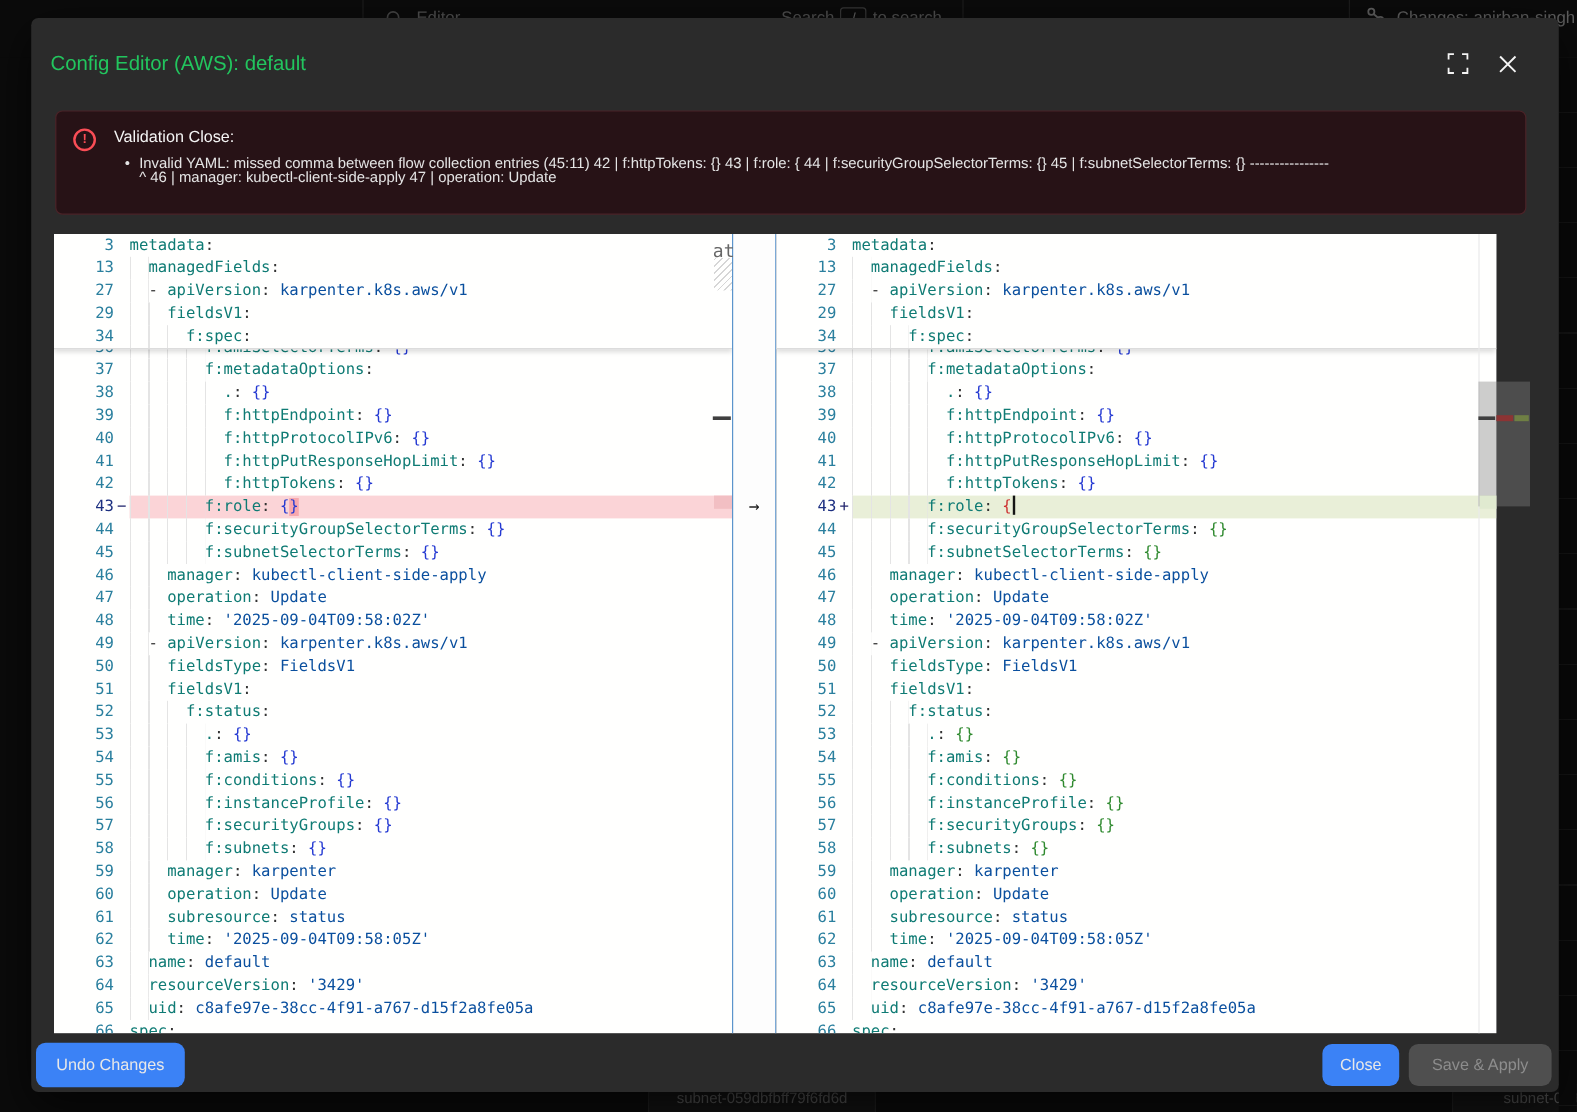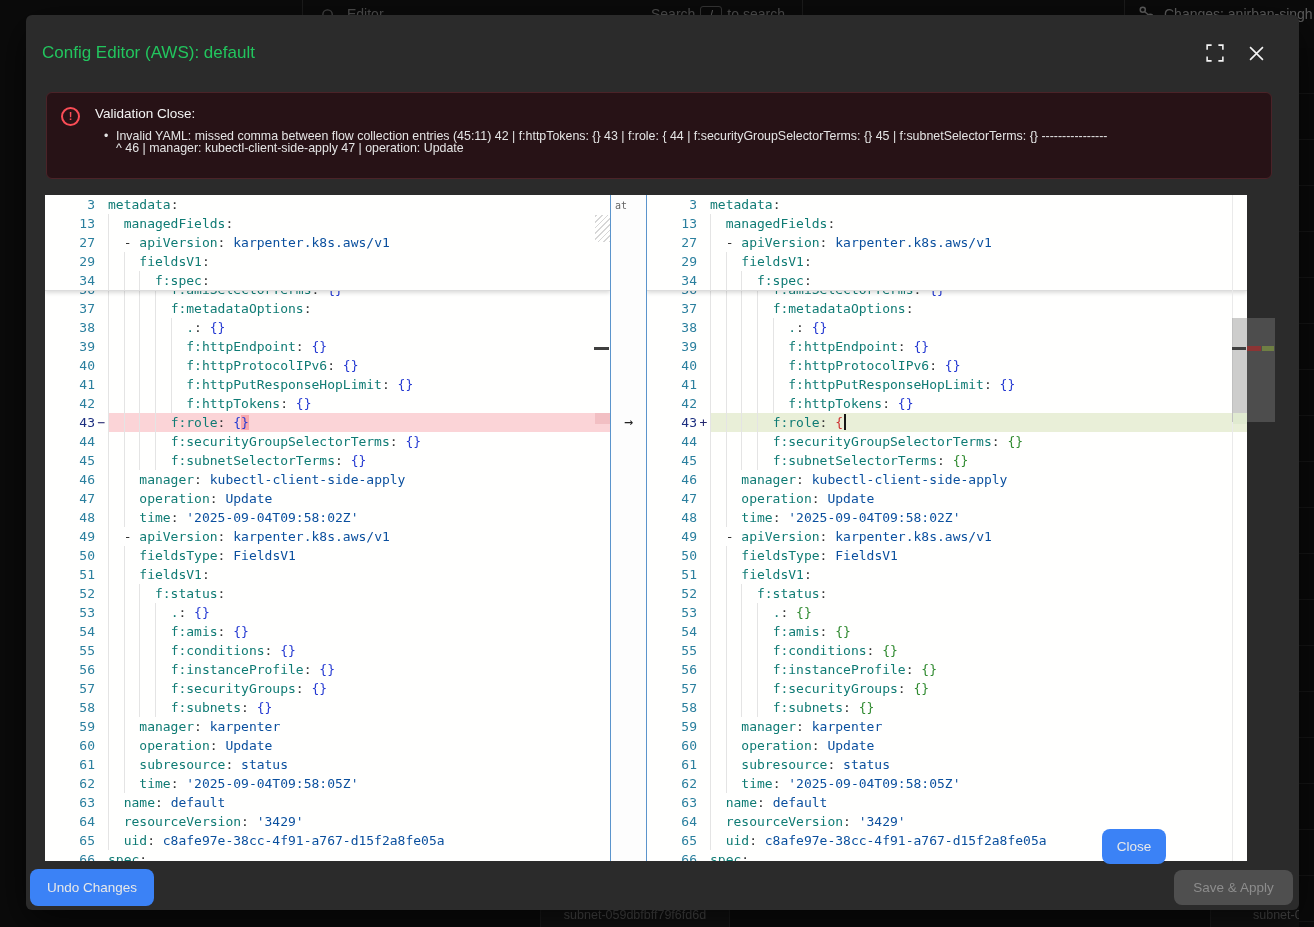--- a/index.html
+++ b/index.html
@@ -64,36 +64,36 @@
   .tk-b{color:var(--brace_blue,#2439d2);} .tk-g{color:var(--brace_green,#2f8a2f);}
   .tk-r{color:var(--invalid_red,#cd3131);} .tk-p{color:#333;}
   .tk-x{color:var(--brace_blue,#2439d2);background:var(--removed_char_bg,#f8a8ae);}
   .tk-cur{display:inline-block;width:1.5px;height:16px;background:#151515;vertical-align:-3px;margin-left:1px;}
   .gutter{flex:none;width:35px;background:#fdfdfd;border-left:1px solid var(--gutter_border_blue,#5b94cc);
     border-right:1px solid var(--gutter_border_blue,#5b94cc);position:relative;}
   .revert{position:absolute;top:218px;left:0;right:0;height:19px;text-align:center;
     font-family:"DejaVu Sans Mono",monospace;font-size:15px;line-height:19px;color:#222;cursor:pointer;}
   
   .deco{position:absolute;z-index:6;pointer-events:none;}
-  .lm-at{left:549px;top:5px;font-family:"DejaVu Sans Mono",monospace;font-size:10px;color:#666;margin-left:21px;}
+  .lm-at{left:549px;top:5px;font-family:"DejaVu Sans Mono",monospace;font-size:15px;color:#666;}
   .lm-hatch{left:550px;top:20px;width:15px;height:27px;
     background:repeating-linear-gradient(315deg,#d6d6d6 0 1px,transparent 1px 4px);}
   .lm-dash{left:549px;top:152px;width:15px;height:3px;background:#3f3f3f;}
   .lm-removed{left:550px;top:218px;width:15px;height:11px;background:#f2bfc3;}
   .rm-border{left:1187px;top:0;width:1px;height:666px;background:#eaeaea;}
   .rm-dash{left:1187px;top:152px;width:14px;height:3px;background:#3f3f3f;}
   .rm-slider{left:1187px;top:123px;width:43px;height:104px;background:rgba(130,130,130,0.4);pointer-events:auto;cursor:pointer;}
   .rm-red{left:1202px;top:151px;width:14px;height:5px;background:#8c3434;}
   .rm-green{left:1217px;top:151px;width:12px;height:5px;background:#6f7f44;}
   .rm-added{left:1188px;top:218px;width:14px;height:11px;background:#e0ead0;}
   
   .btn{position:absolute;border:none;border-radius:8px;font-family:"Liberation Sans",sans-serif;font-size:13.5px;cursor:pointer;}
   .btn-dark{background:#3b82f6;color:#e8e8e8;}
   .btn-undo{left:4px;top:854px;width:124px;height:37px;}
-  .btn-close{left:1076px;top:814px;width:64px;height:35px;}
+  .btn-close{left:1076px;top:855px;width:64px;height:35px;}
   .btn-save{left:1148px;top:855px;width:119px;height:35px;background:#4f4f4f;color:#8d8d8d;cursor:default;}
 </style>
 </head>
 <body>
 
 <div class="page">
   <div class="topbar">
     <div class="tb-search">
       <span class="tb-search-icon">
         <svg width="15" height="15" viewBox="0 0 16 16">

